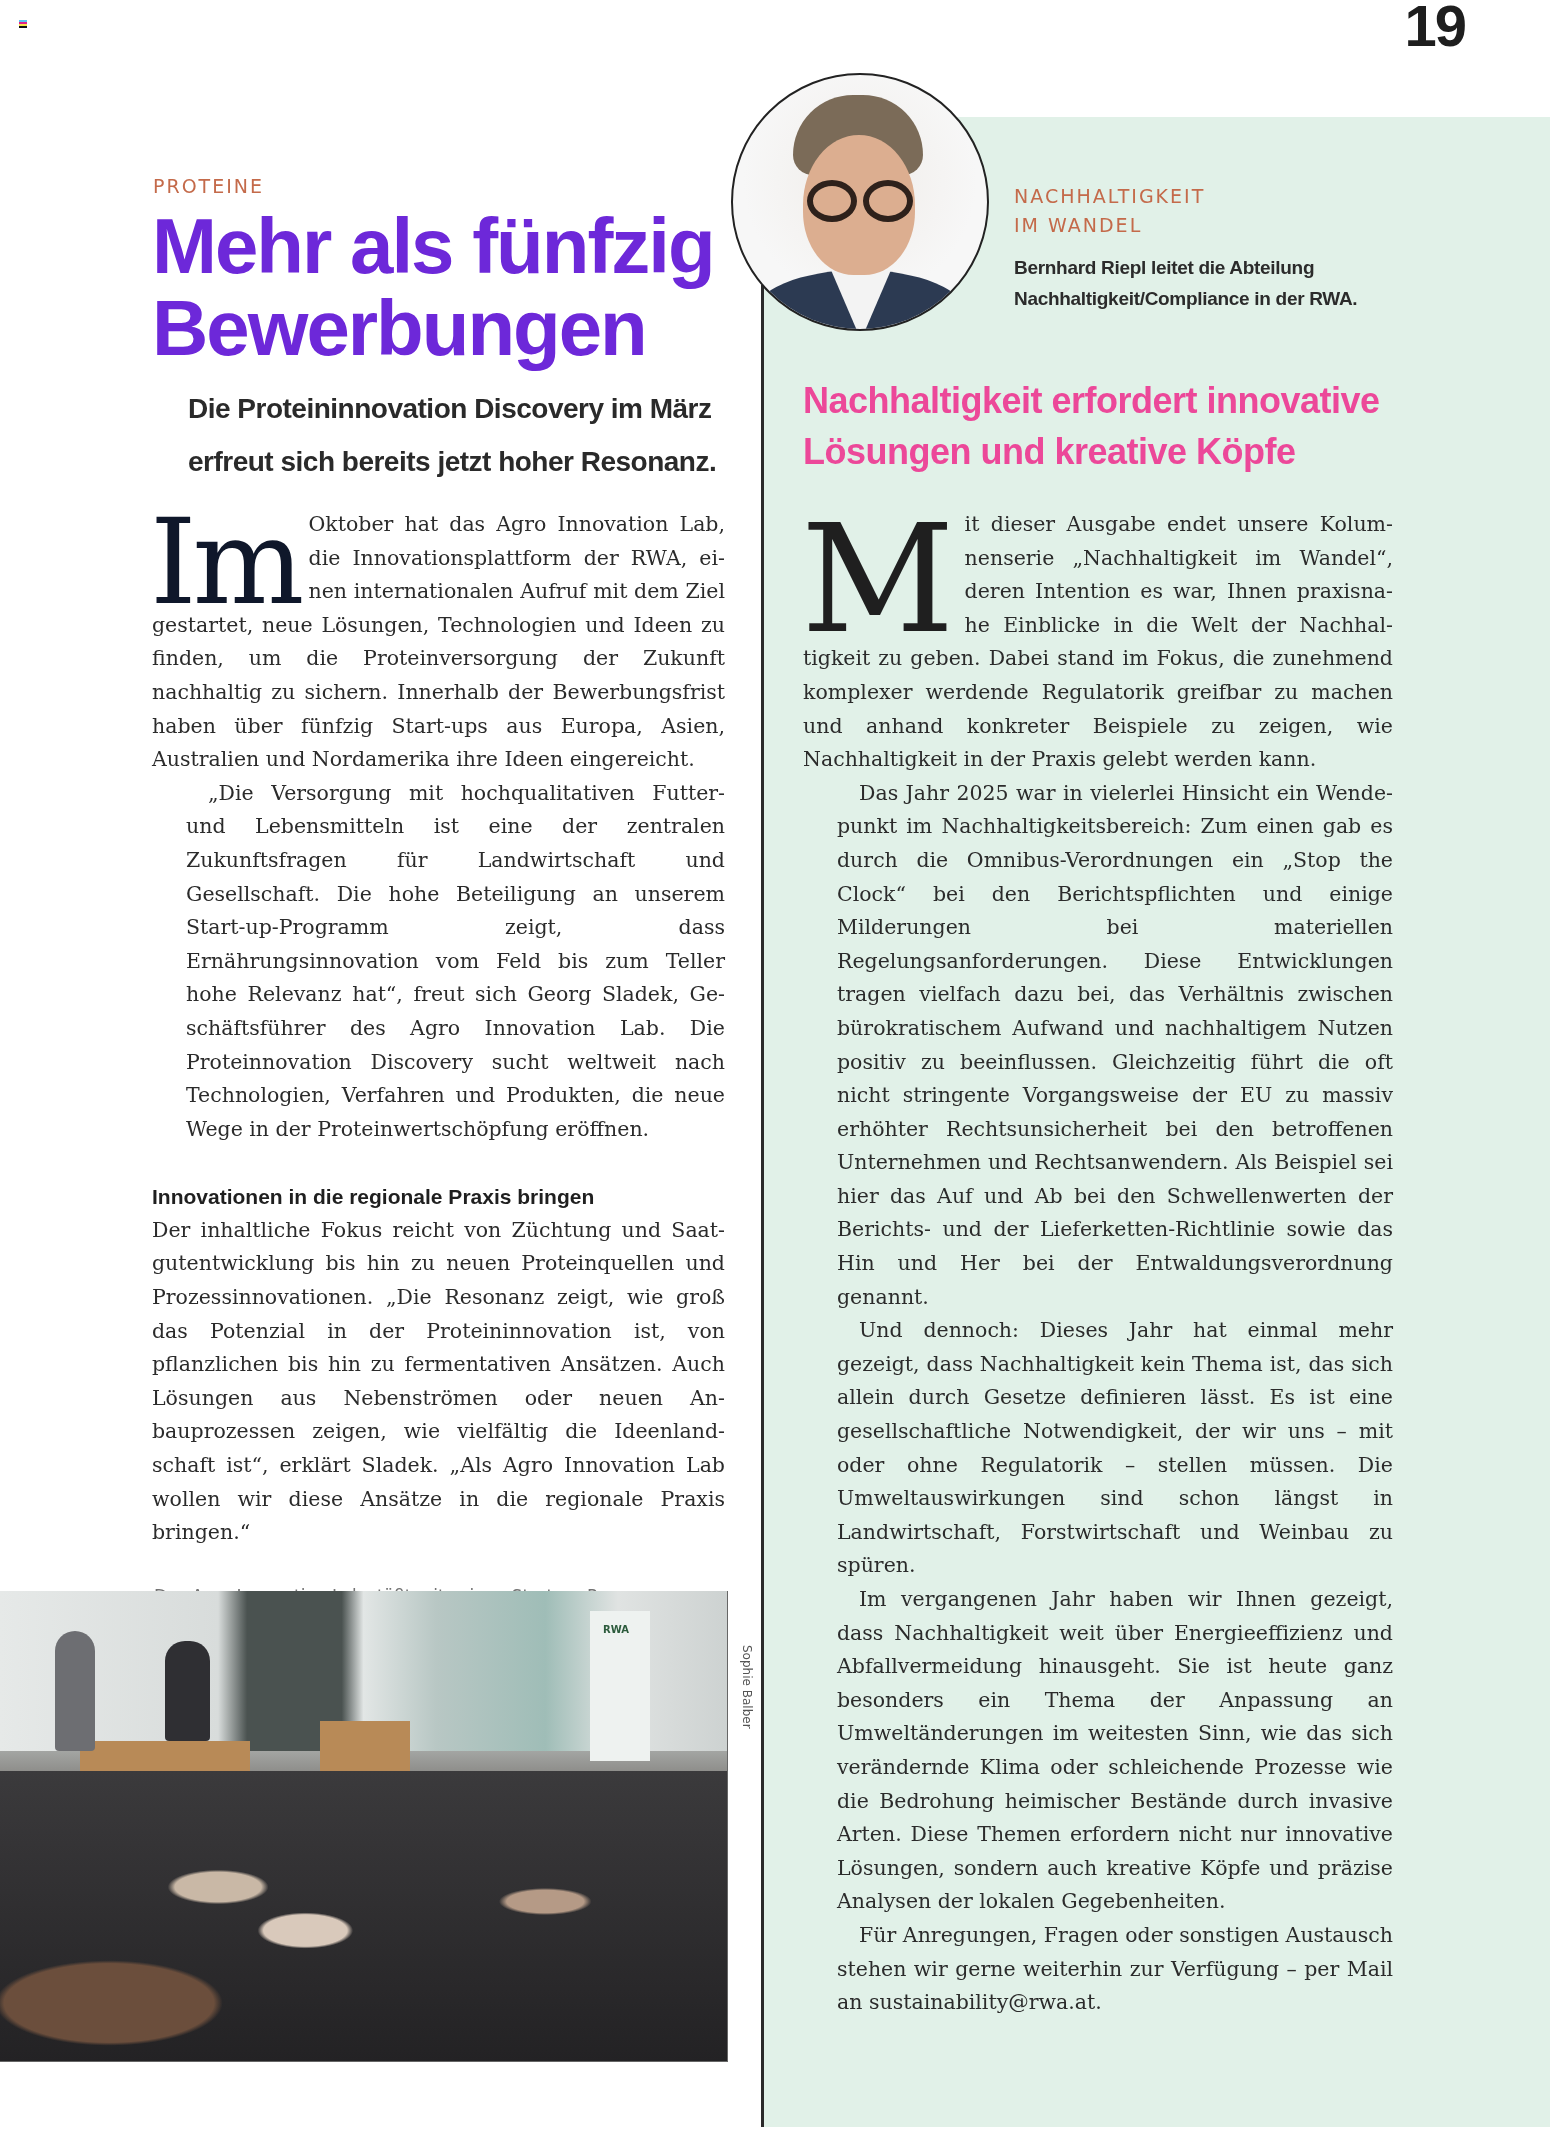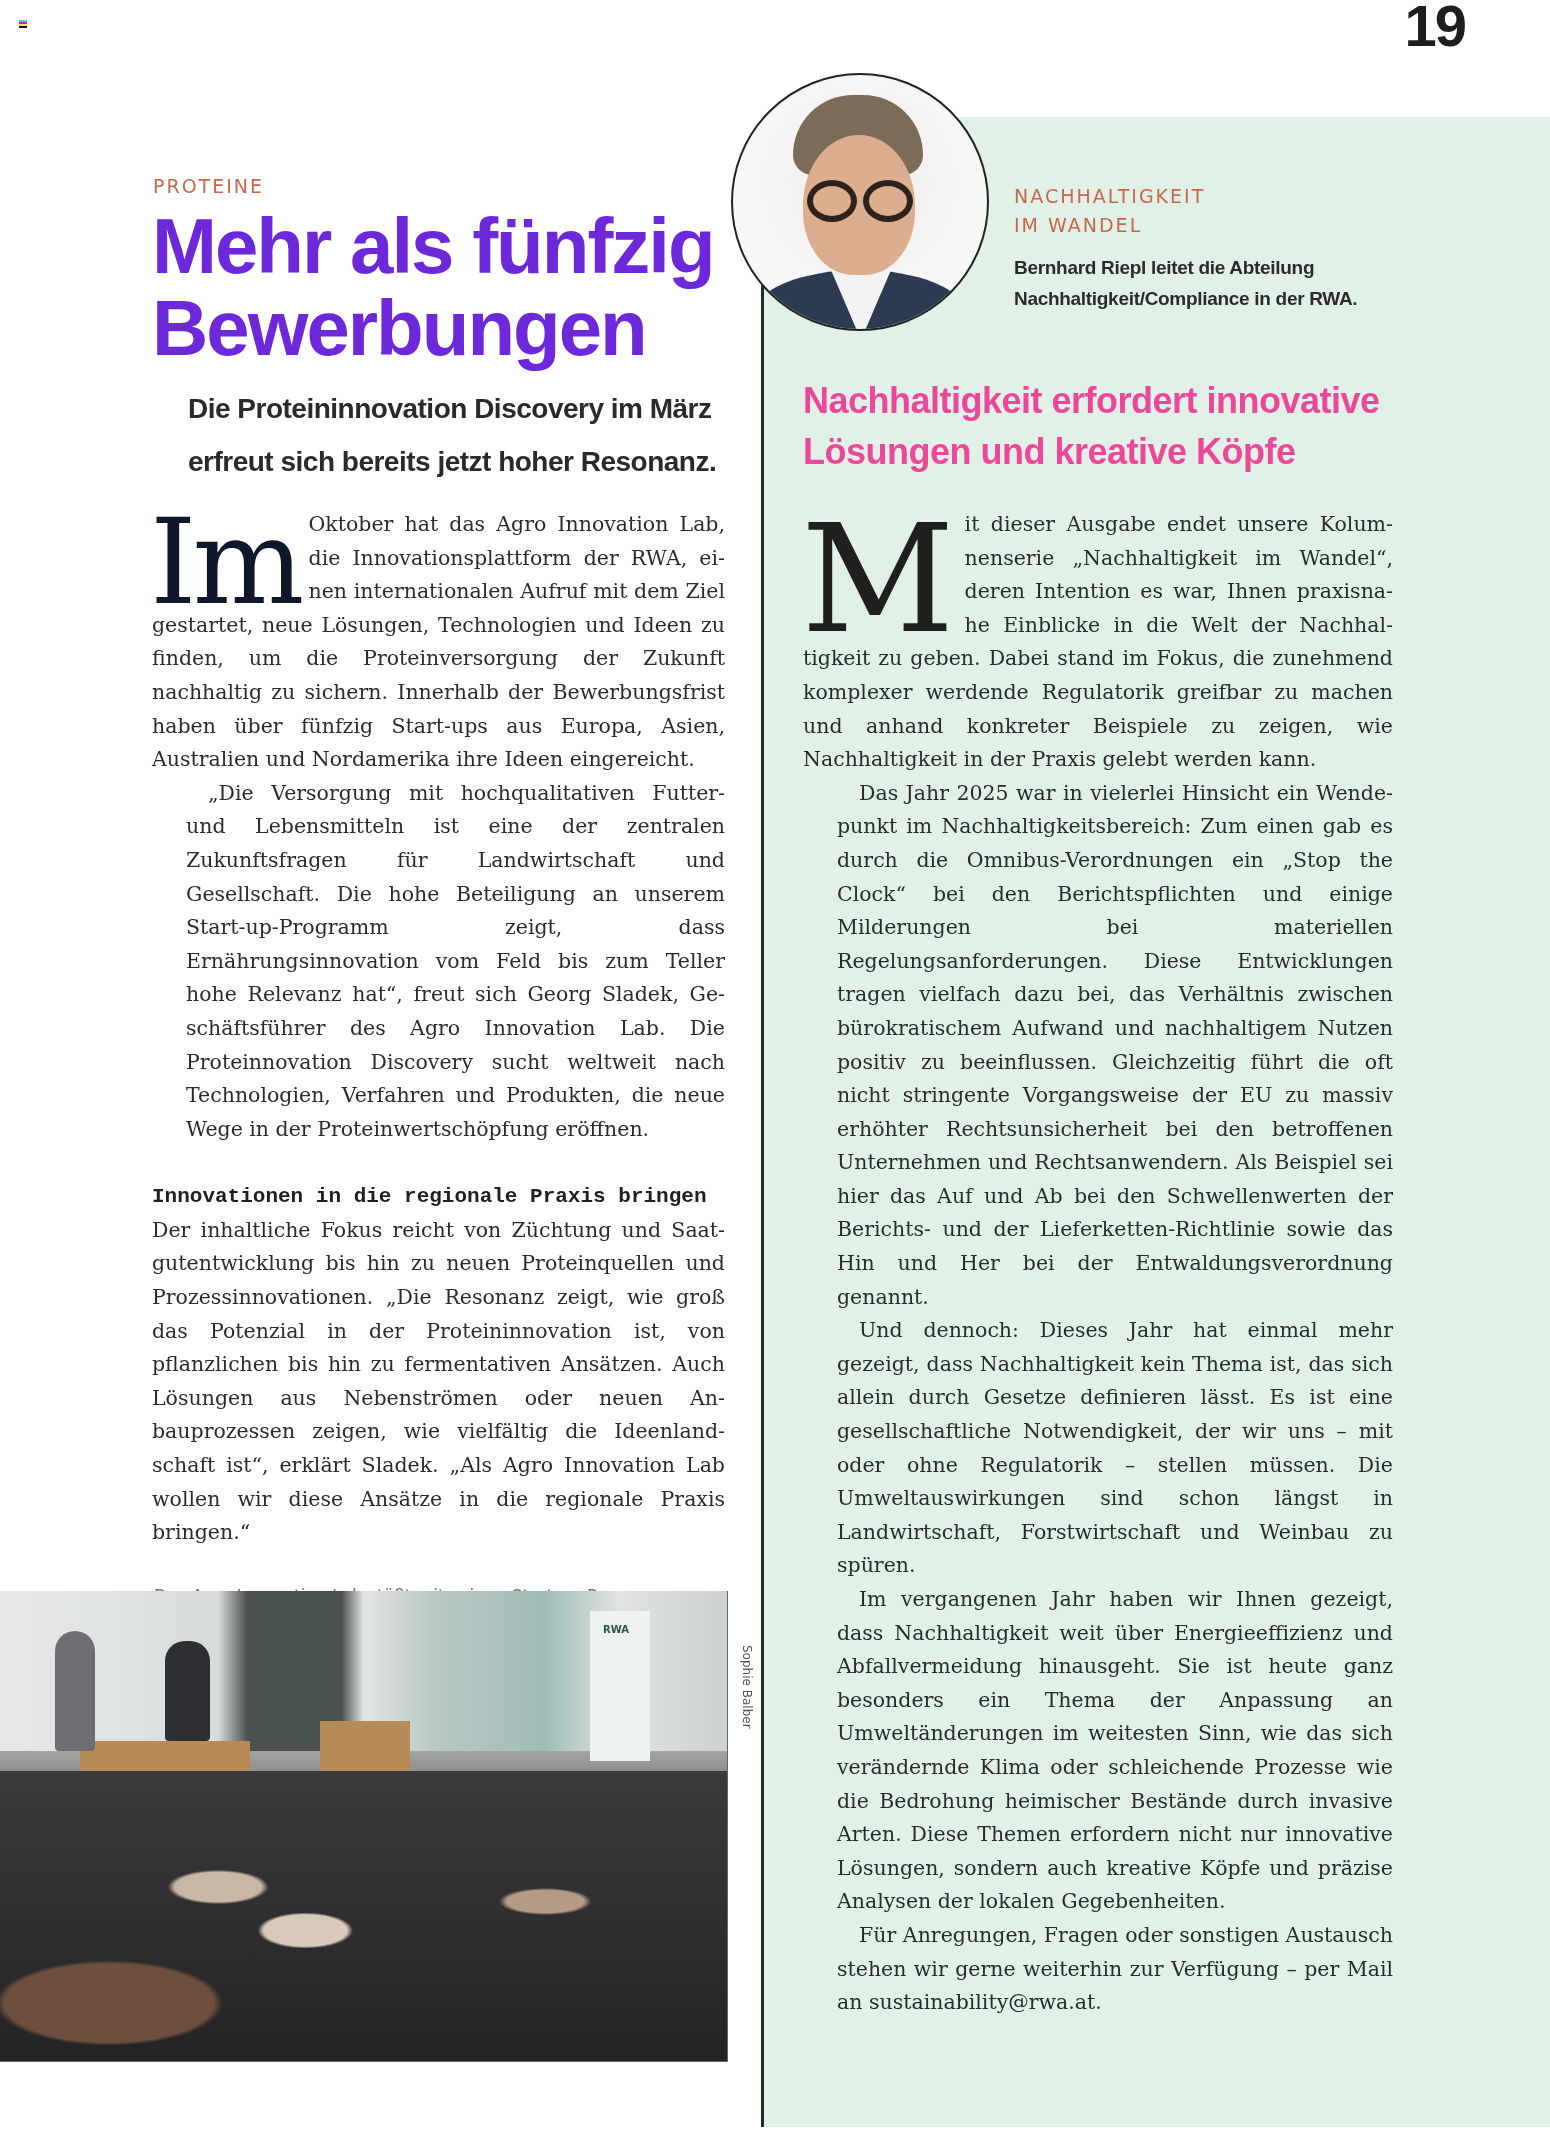--- a/index.html
+++ b/index.html
@@ -37,21 +37,21 @@
     color:#2b2b2b; text-align:justify; hyphens:manual;
   }
   .body-col p { margin:0; }
   .body-col p.indent { text-indent:22px;margin-left:34px; }
   .left-body { left:152px; top:508px; width:573px; }
   .dropcap-left {
     float:left; font-family:"DejaVu Serif", serif; font-size:118px; line-height:96px;
     margin:6px 8px -6px -2px; color:#0f172a; letter-spacing:-4px;
   }
   .subhead {
-    font-family:Liberation Mono, monospace; font-weight:bold; font-size:21px;
+    font-family:Liberation Sans, sans-serif; font-weight:bold; font-size:21px;
     color:#1f1f1f; margin-top:34px !important; line-height:33.6px; text-align:left;
   }
   .caption {
     left:154px; top:1585px; width:590px;
     font-family:"DejaVu Sans", sans-serif; font-size:17px; line-height:23px; color:#737373;
   }
   .photo {
     left:0px; top:1591px; width:727px; height:470px;
     border-right:1px solid #666; border-bottom:1px solid #666;
     overflow:hidden;

